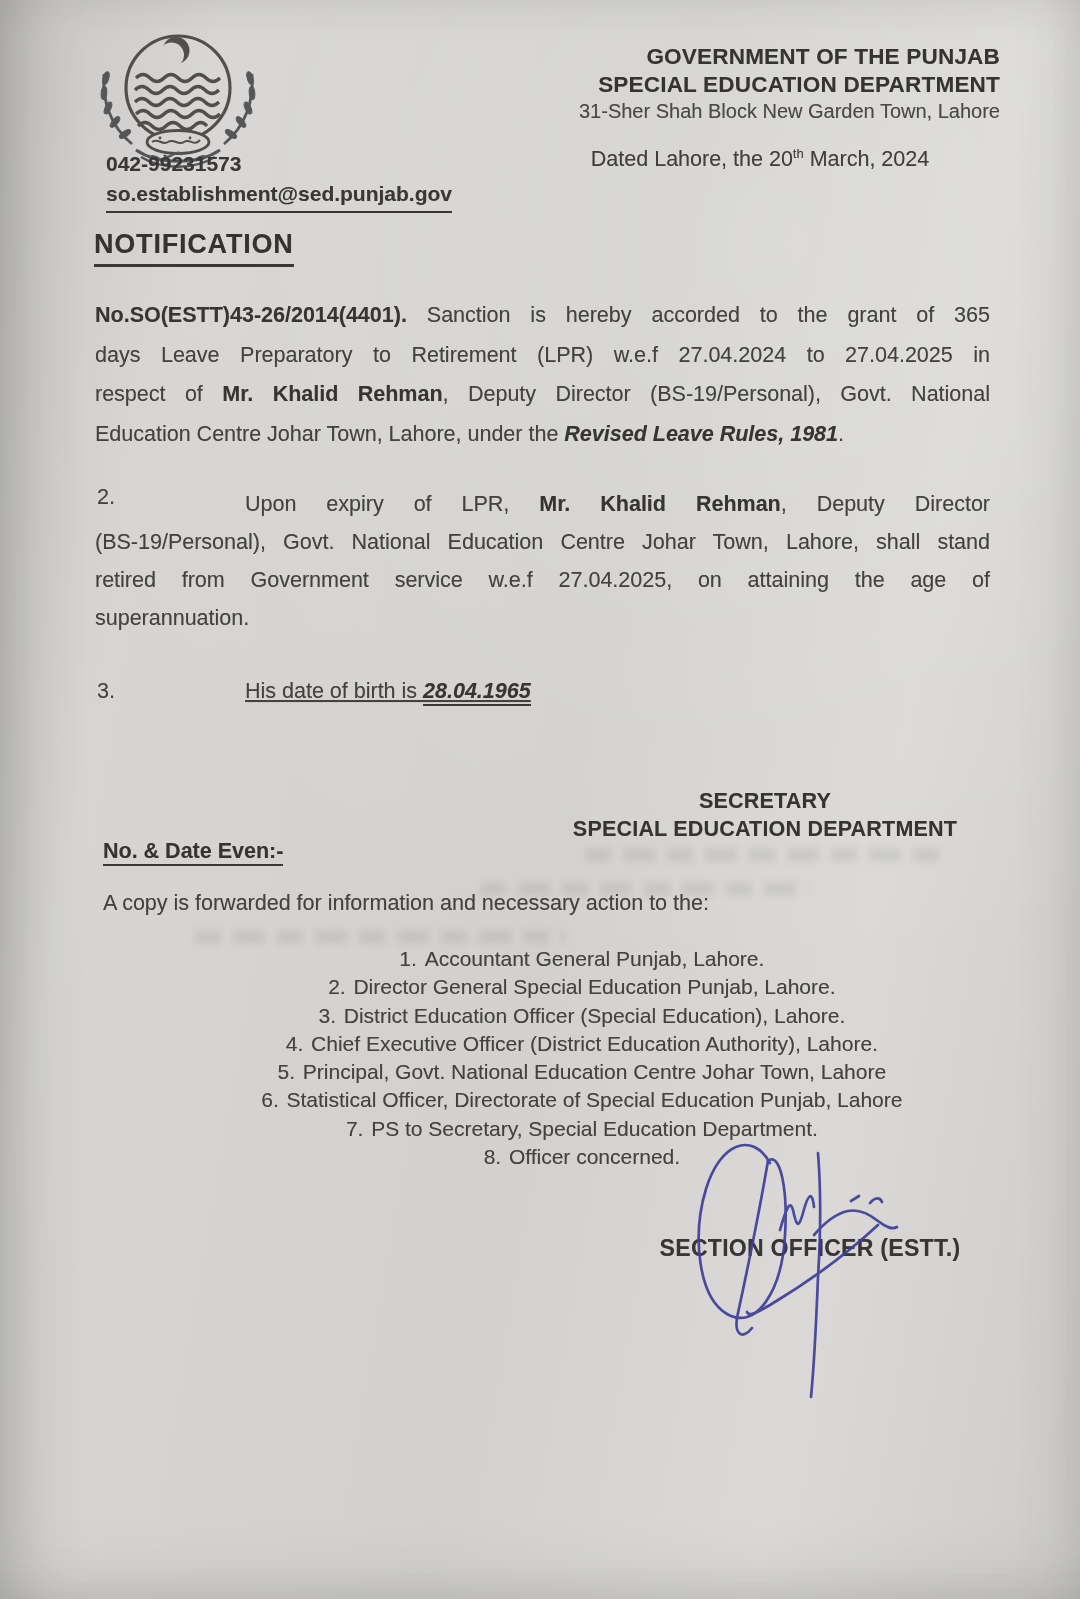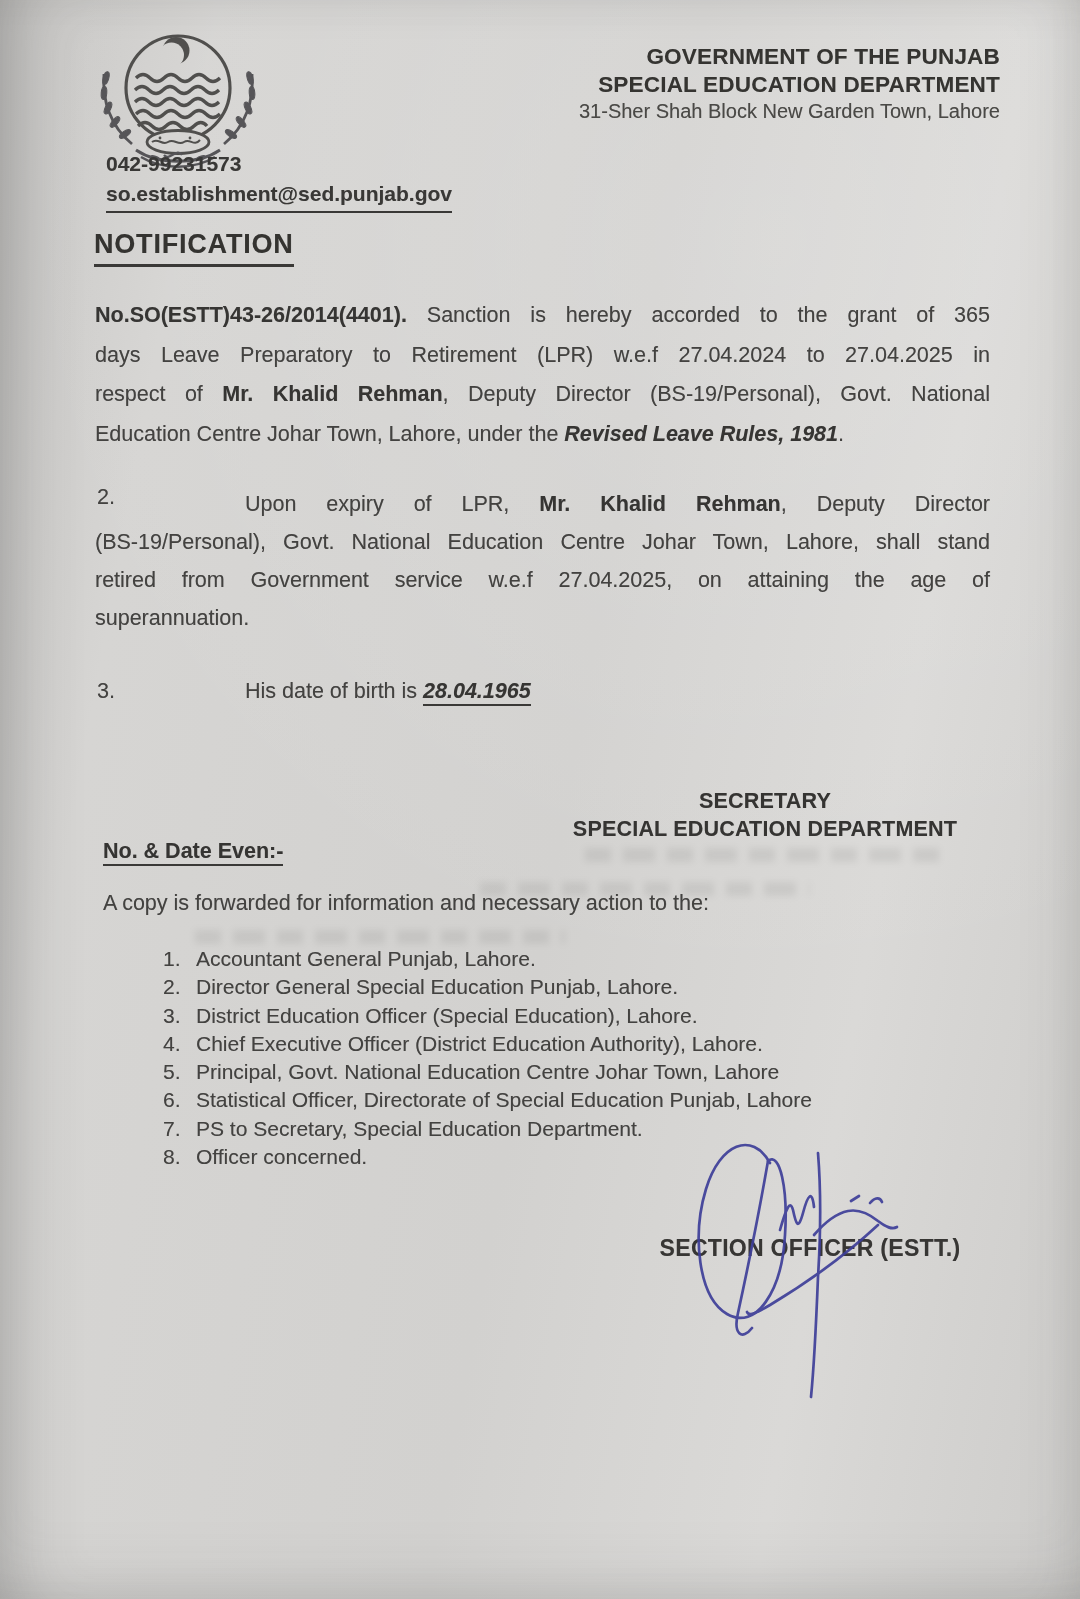--- a/index.html
+++ b/index.html
@@ -39,33 +39,33 @@
   
   .para{left:95px;width:895px;font-size:21.5px;color:#434240;}
   .p1{top:296px;}
   .p1 .line{line-height:39.5px;height:39.5px;}
   .p2{top:485px;}
   .p2 .line{line-height:38px;height:38px;}
   .j{text-align:justify;text-align-last:justify;}
   .indent1{padding-left:150px;}
   .pnum{position:absolute;left:2px;top:0;}
   .p3{top:679px;height:34px;}
-  .p3 .ptext{position:absolute;left:150px;top:0;white-space:nowrap;}
+  .p3 .ptext{position:absolute;left:150px;top:0;white-space:nowrap;text-decoration:underline;}
   .dob{font-weight:bold;font-style:italic;color:#363533;border-bottom:2.5px solid #3a3937;padding-bottom:1px;}
 
   
   .secretary{left:530px;top:787px;width:470px;text-align:center;}
   .secretary div{font-size:21.5px;font-weight:bold;color:#353432;line-height:28px;letter-spacing:0.2px;}
 
   .ref-label{left:103px;top:839px;font-size:21.5px;font-weight:bold;color:#353432;
     border-bottom:2.5px solid #3a3937;padding-bottom:0;}
   .intro{left:103px;top:891px;font-size:21.5px;color:#434240;}
 
   
-  .dist{left:163px;top:945px;width:830px;font-size:21px;color:#434240;counter-reset:dn;}
+  .dist{left:163px;top:945px;width:830px;font-size:21px;color:#434240;counter-reset:dn;text-align:center;}
   .dist .row{line-height:28.3px;height:28.3px;counter-increment:dn;white-space:nowrap;}
   .dist .row::before{content:counter(dn) ".";display:inline-block;width:33px;}
 
   
   .signatory{left:620px;top:1235px;width:380px;text-align:center;font-size:23px;font-weight:bold;
     color:#373634;letter-spacing:0.3px;}
 
   
   .ghost{position:absolute;height:14px;opacity:0.11;filter:blur(3.5px);
     background:repeating-linear-gradient(90deg,#5a5a58 0 26px,transparent 26px 38px,#5a5a58 38px 70px,transparent 70px 82px);}
@@ -134,20 +134,21 @@
     <div>042-99231573</div>
     <div class="email">so.establishment@sed.punjab.gov</div>
   </div>
 
   <div class="abs org">
     <div class="l1">GOVERNMENT OF THE PUNJAB</div>
     <div class="l2">SPECIAL EDUCATION DEPARTMENT</div>
     <div class="l3">31-Sher Shah Block New Garden Town, Lahore</div>
   </div>
 
+  <div class="abs dateline"><span>Dated Lahore, the 20</span><sup>th</sup><span> March, 2024</span></div>
 
   <div class="abs doc-title">NOTIFICATION</div>
 
   <div class="abs para p1">
     <div class="line j"><span class="b">No.SO(ESTT)43-26/2014(4401).</span><span> Sanction is hereby accorded to the grant of 365</span></div>
     <div class="line j"><span>days Leave Preparatory to Retirement (LPR) w.e.f 27.04.2024 to 27.04.2025 in</span></div>
     <div class="line j"><span>respect of </span><span class="b">Mr. Khalid Rehman</span><span>, Deputy Director (BS-19/Personal), Govt. National</span></div>
     <div class="line"><span>Education Centre Johar Town, Lahore, under the </span><span class="bi">Revised Leave Rules, 1981</span><span>.</span></div>
   </div>
 

